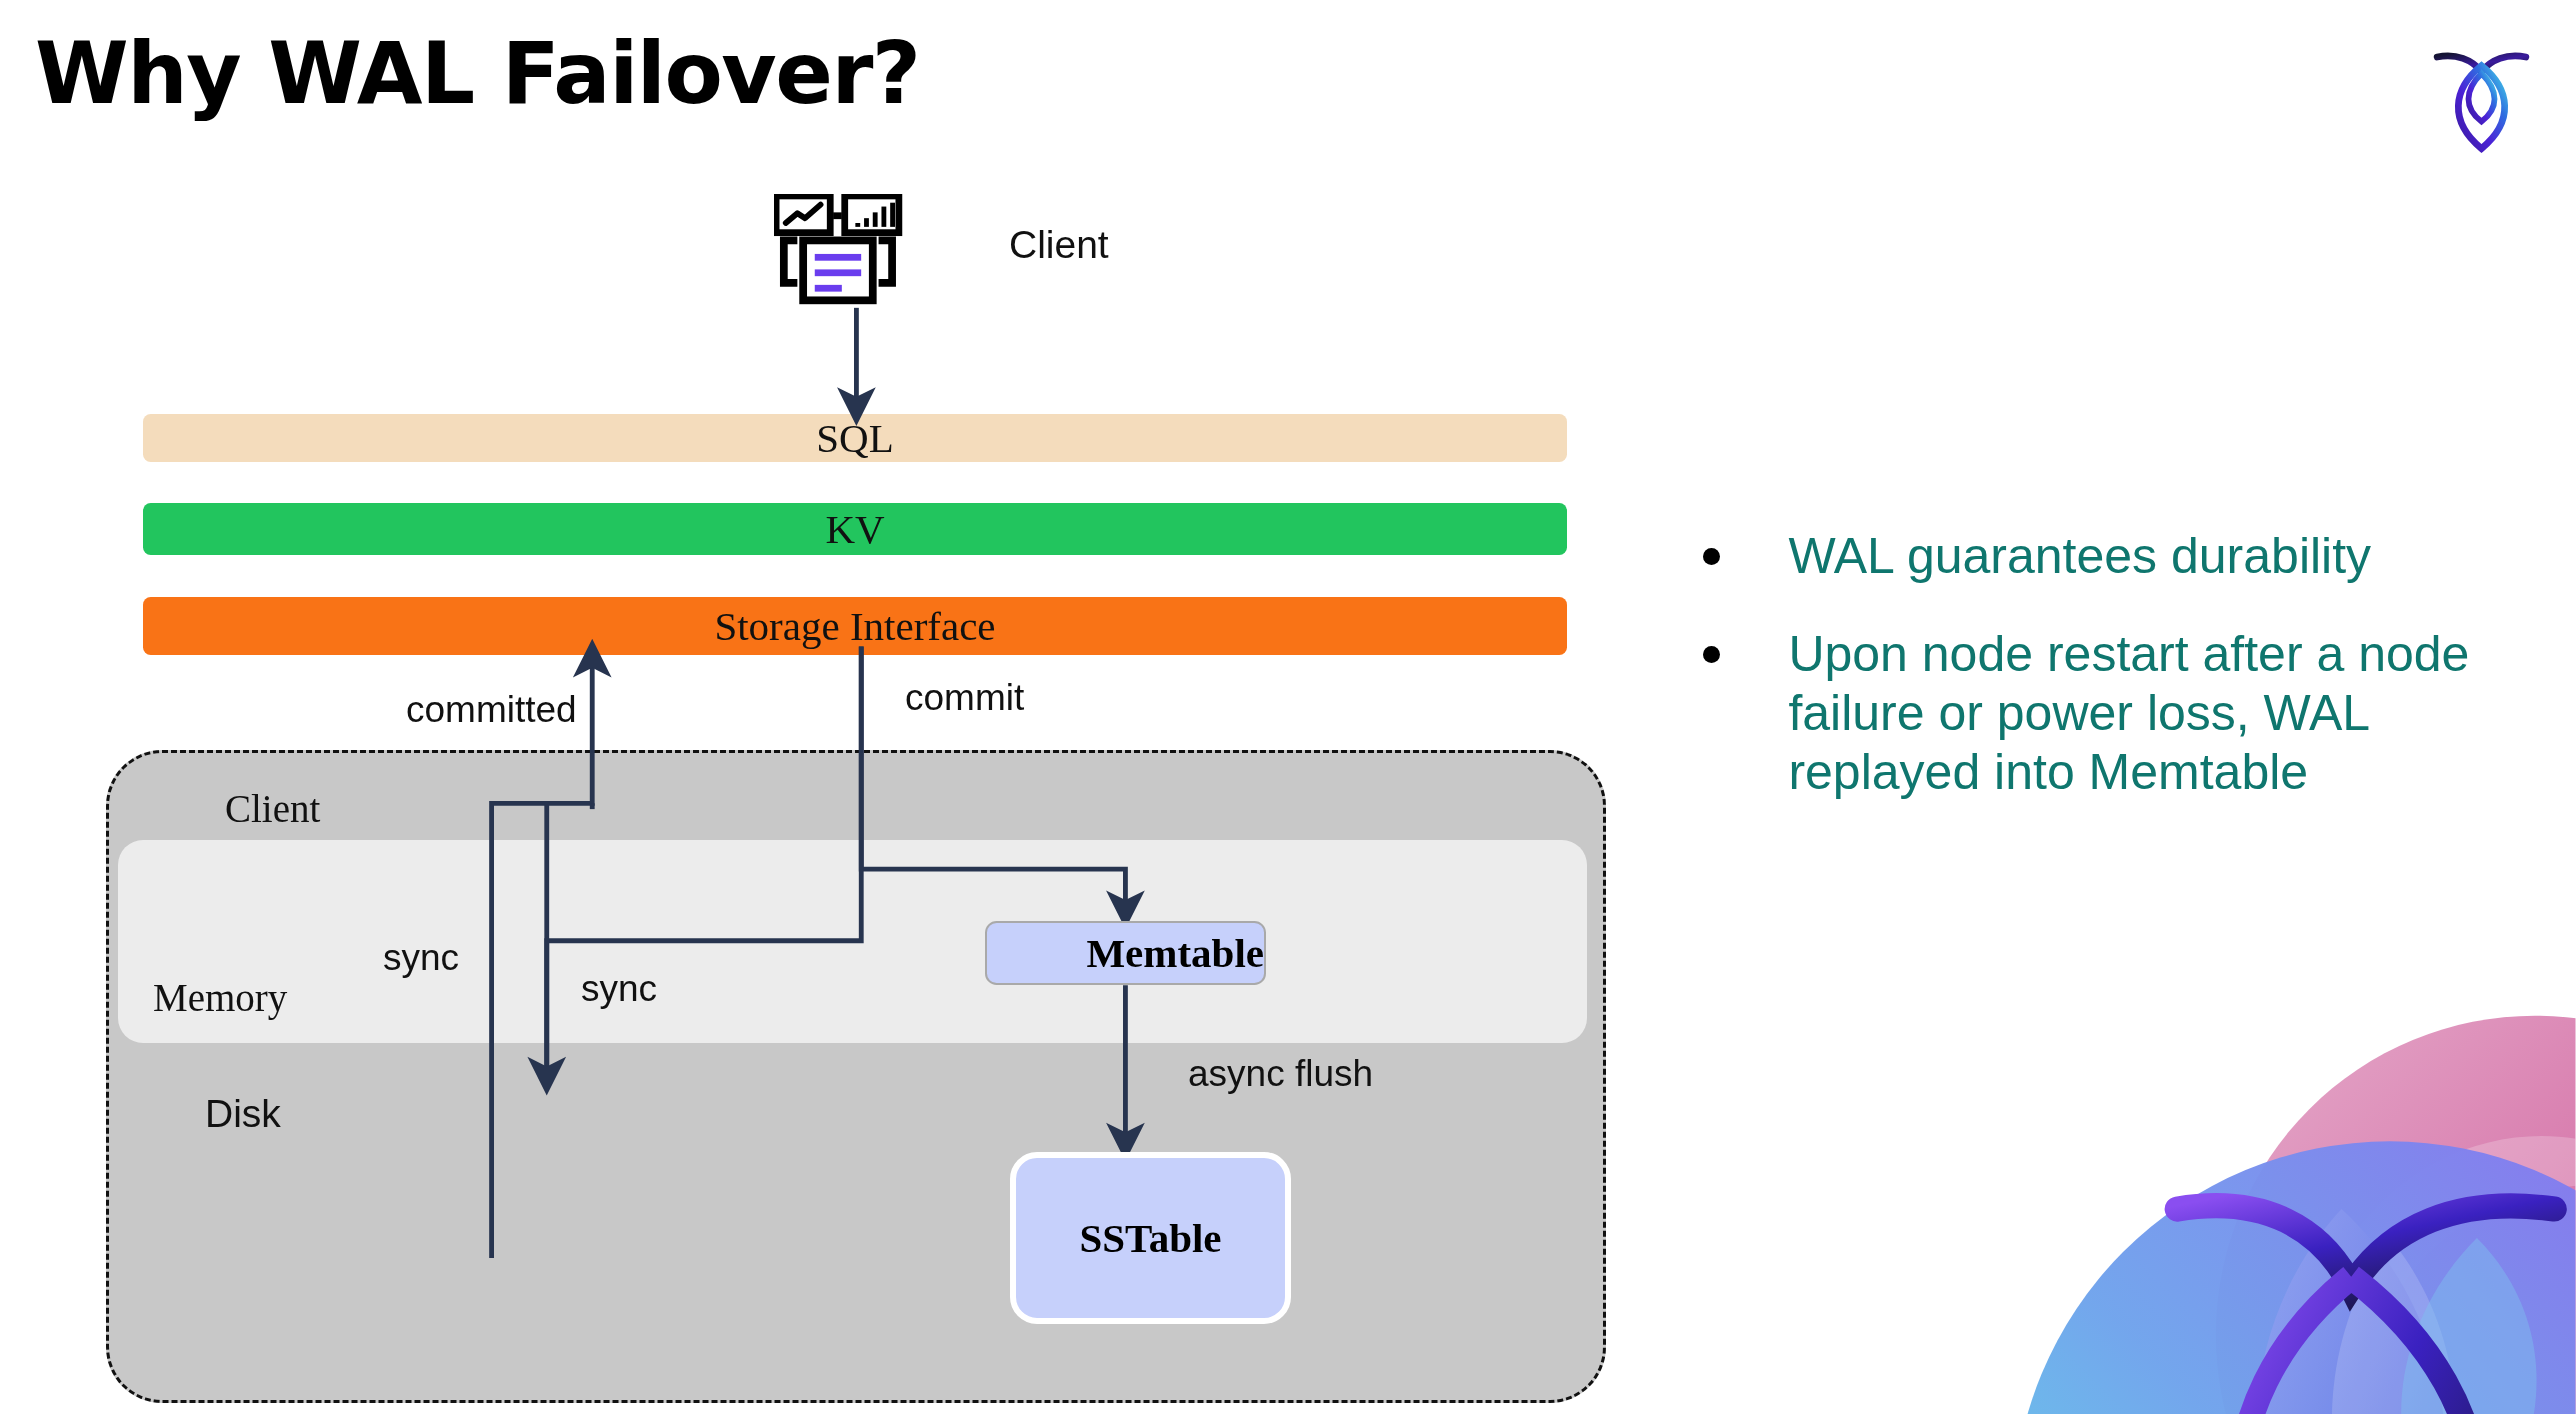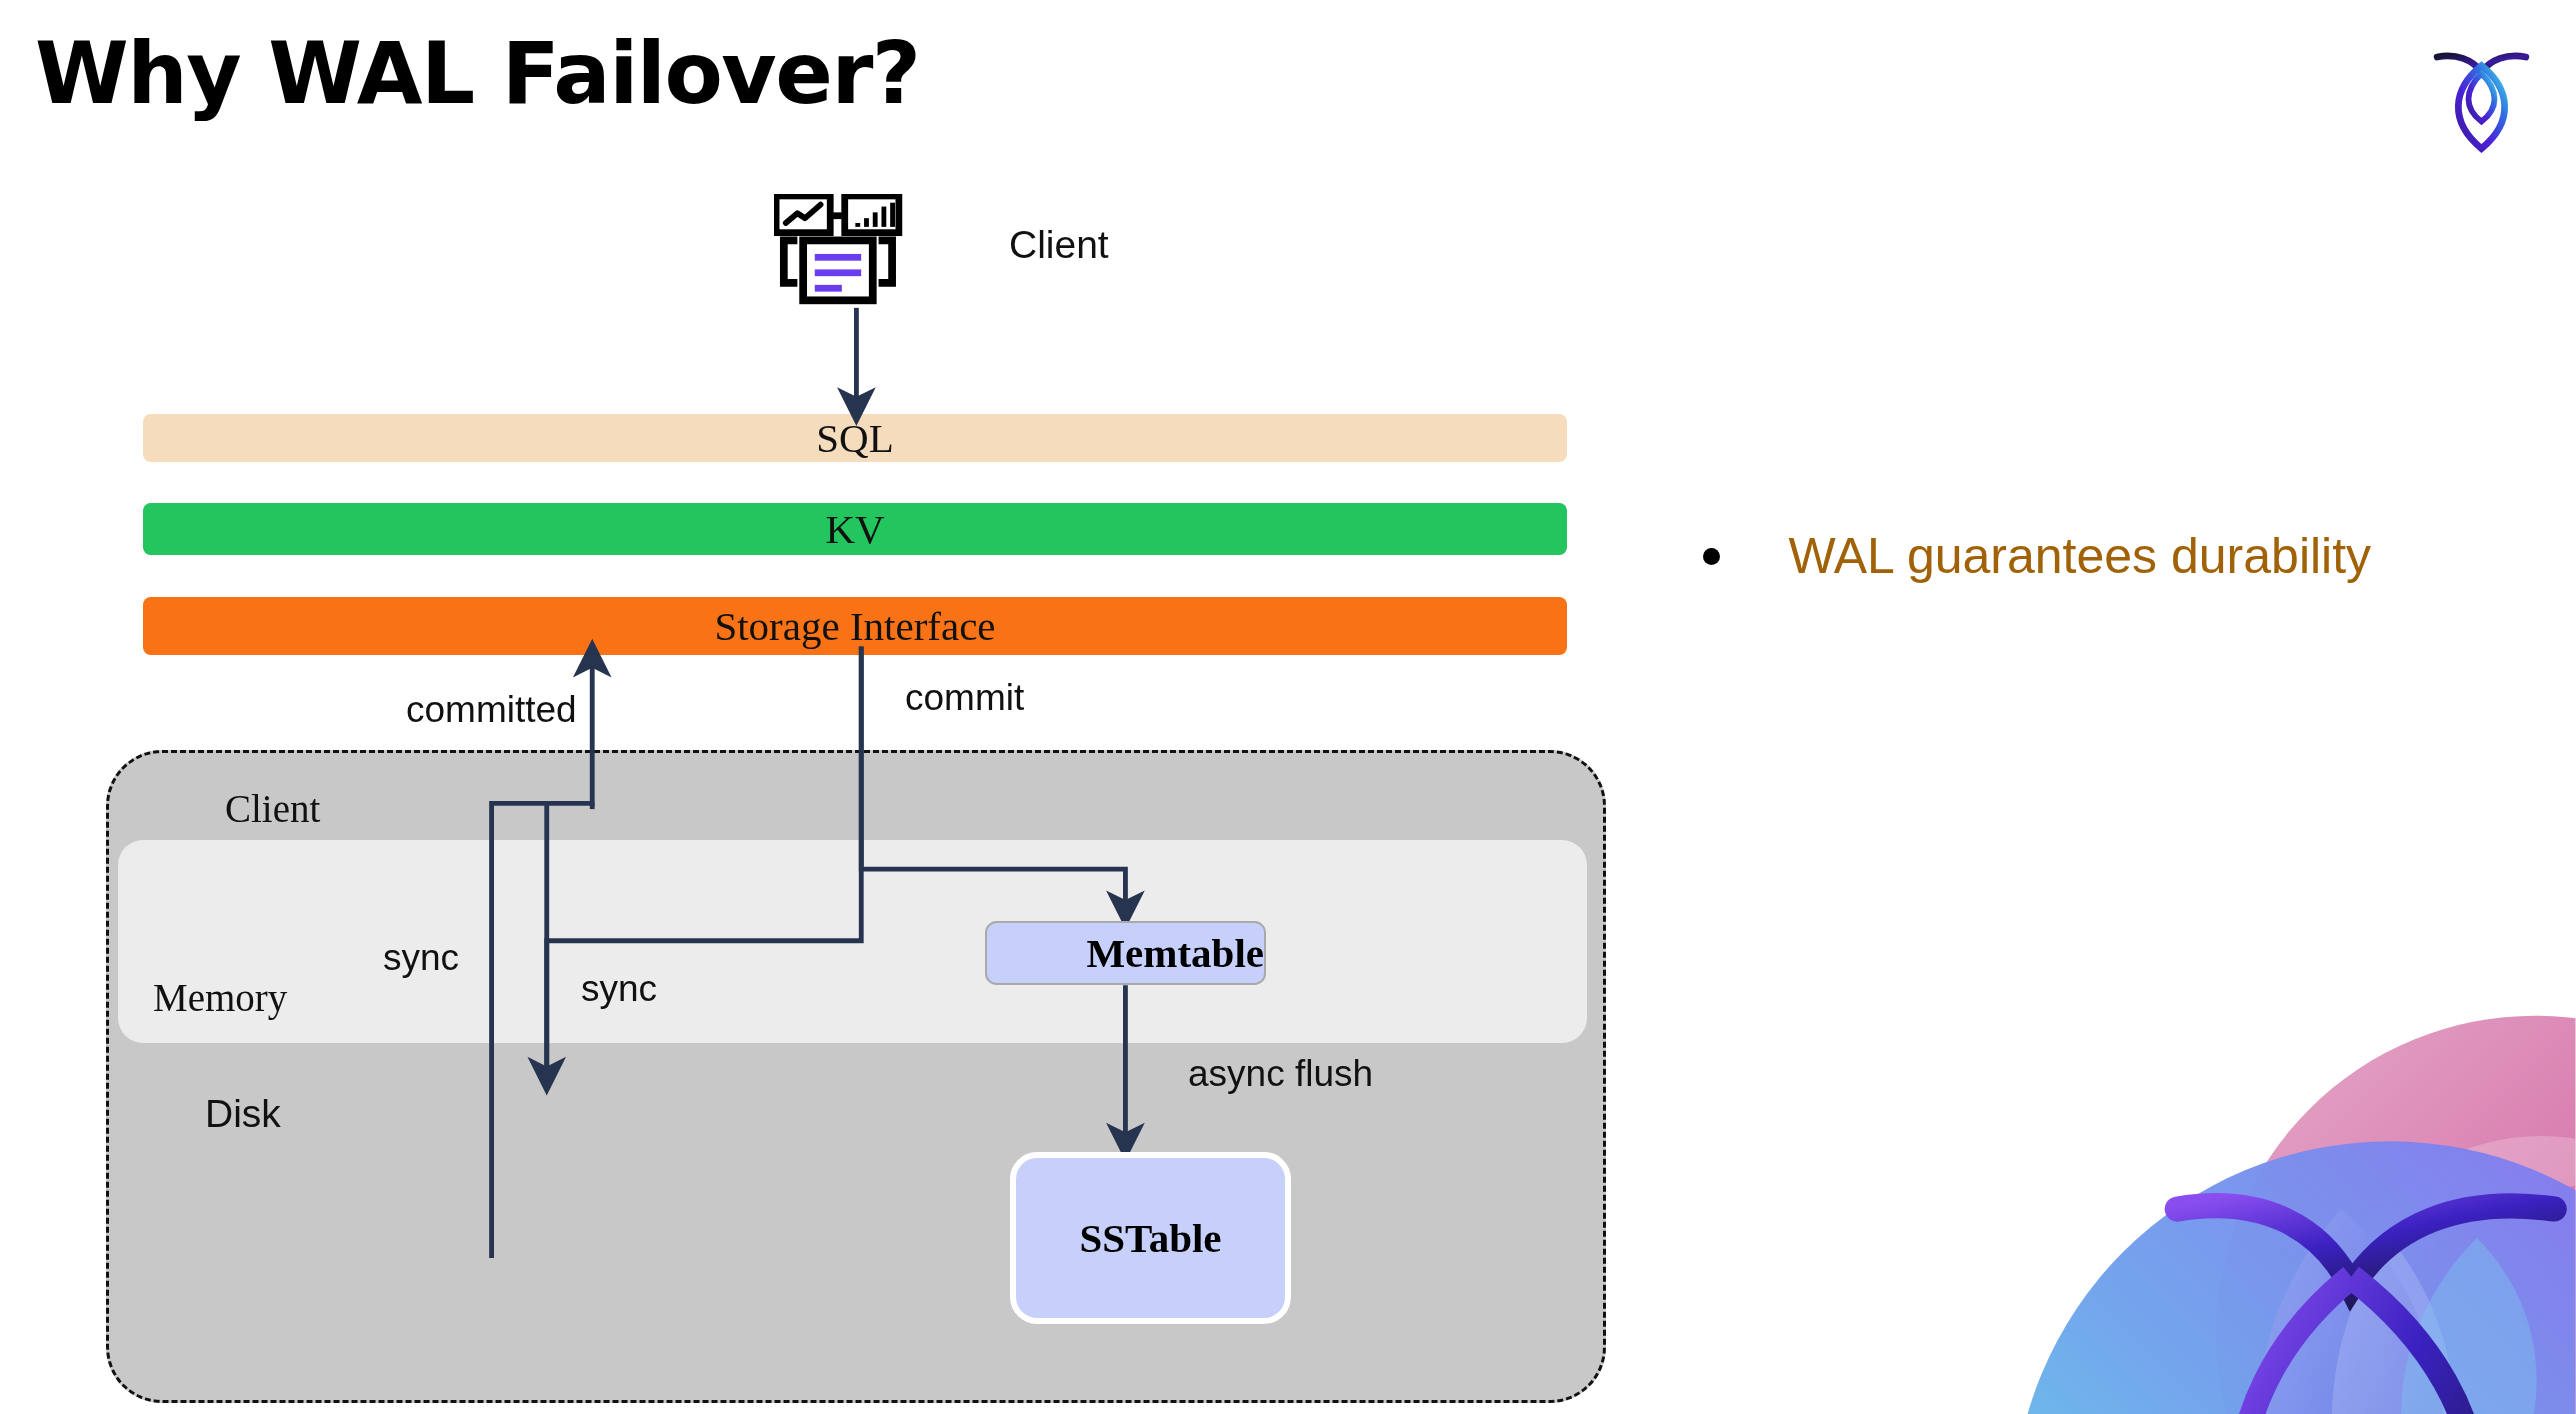--- a/index.html
+++ b/index.html
@@ -205,21 +205,21 @@
     height: 17.4px;
     border-radius: 50%;
     background: #000000;
     margin-top: 21px;
     margin-right: 68px;
   }
   .bullet-text {
     font-family: "Liberation Sans", sans-serif;
     font-size: 50px;
     line-height: 1.18;
-    color: #a16207;
+    color: #0f766e;
   }
 </style>
 </head>
 <body>
 
 <div id="slide">
 
   <div id="slide-title">Why WAL Failover?</div>
 
   <div id="brand-logo">
@@ -376,16 +376,20 @@
   <div id="lbl-commit" class="arrow-label">commit</div>
   <div id="lbl-sync-1" class="arrow-label">sync</div>
   <div id="lbl-sync-2" class="arrow-label">sync</div>
   <div id="lbl-asyncflush" class="arrow-label">async flush</div>
 
   <div id="bullets">
     <div class="bullet-row">
       <span class="bullet-dot"></span>
       <span class="bullet-text">WAL guarantees durability</span>
     </div>
+    <div class="bullet-row">
+      <span class="bullet-dot"></span>
+      <span class="bullet-text">Upon node restart after a node failure or power loss, WAL replayed into Memtable</span>
+    </div>
   </div>
 
 </div>
 
 
 </body></html>

